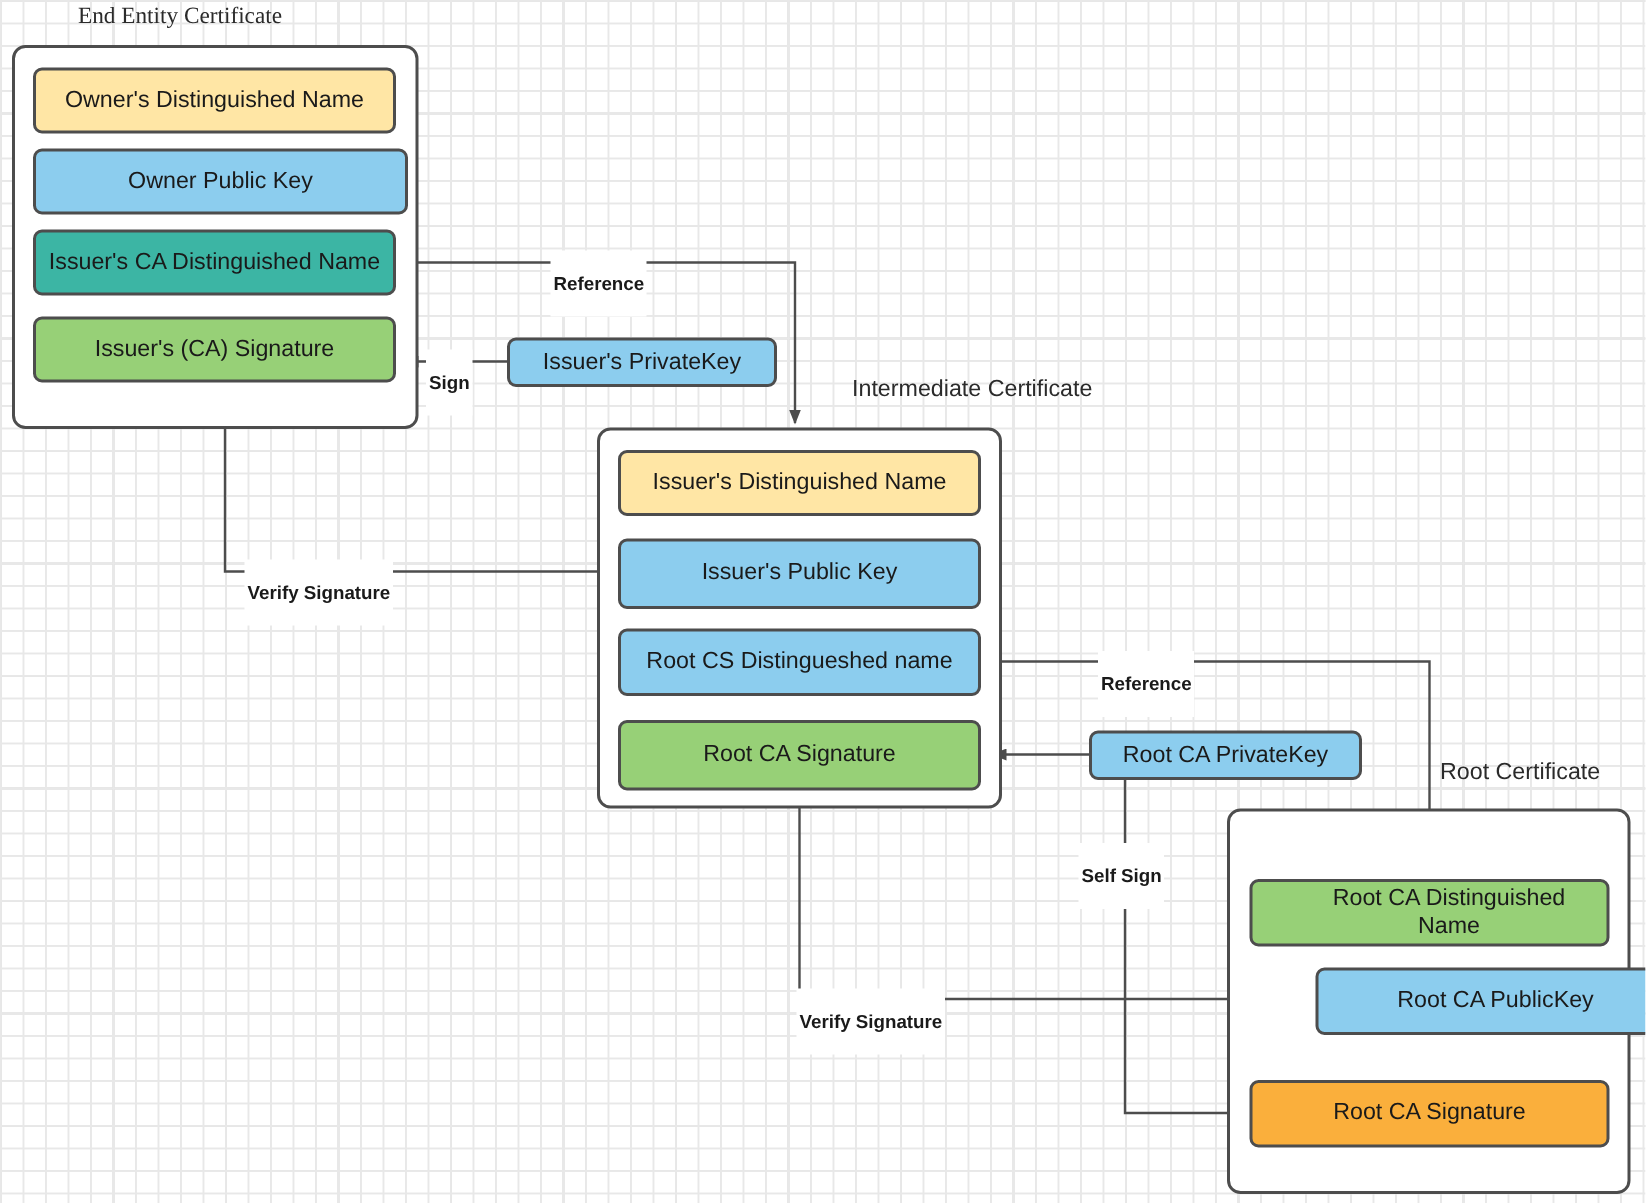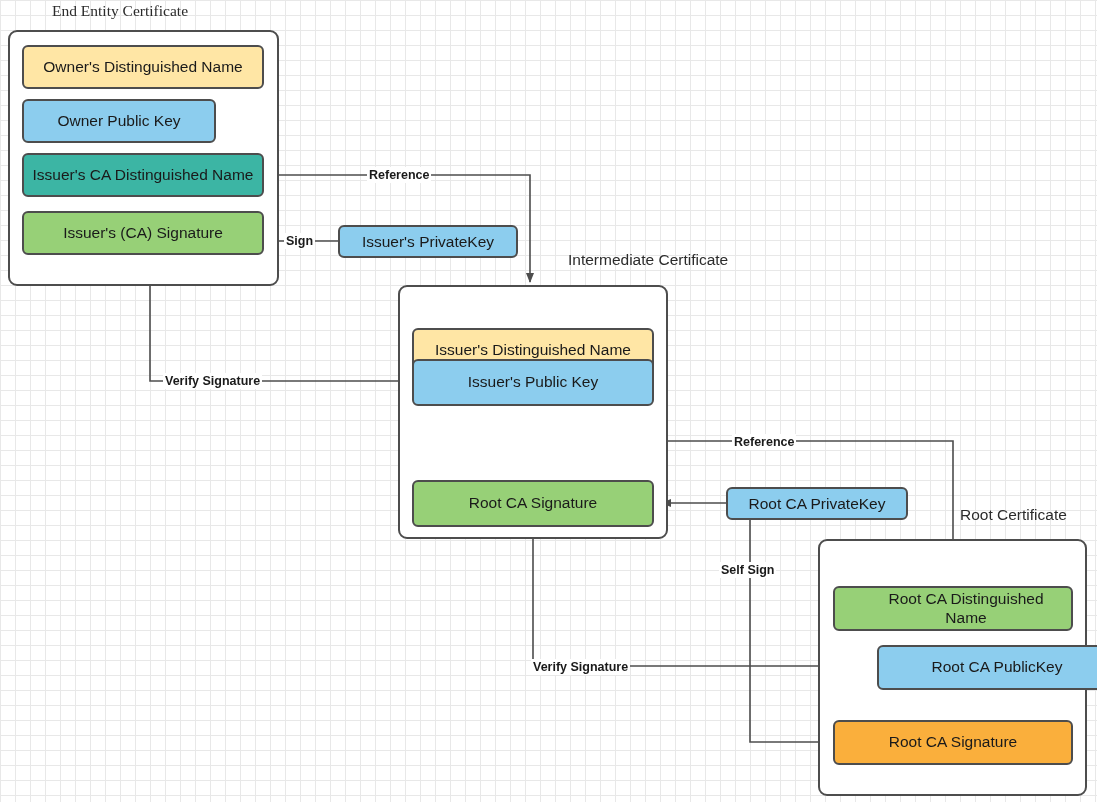--- a/index.html
+++ b/index.html
@@ -68,21 +68,21 @@
     font-size: 15.5px;
     color: #2b2b2b;
     white-space: nowrap;
   }
   .edge-label {
     position: absolute;
     font-size: 12.5px;
     font-weight: bold;
     color: #1a1a1a;
     background: #ffffff;
-    padding: 1px 2px;
+    padding: 15px 2px;
     white-space: nowrap;
     line-height: 14px;
   }
 </style>
 </head>
 <body>
 
 <div id="canvas">
 
   <svg class="svg-layer" viewBox="0 0 1097 802">
@@ -125,35 +125,36 @@
 
   <div class="group-title" style="left:568px; top:251px;">Intermediate Certificate</div>
 
   <div class="group-title" style="left:960px; top:506px;">Root Certificate</div>
 
   <div class="container-box" style="left:8px; top:30px; width:271px; height:256px;">
   </div>
 
   <div class="field-box" style="left:22px; top:45px; width:242px; height:44px; background:#FFE6A5;">Owner's Distinguished Name</div>
 
-  <div class="field-box" style="left:22px; top:99px; width:194px; height:44px; background:#8CCDEE;">Owner Public  Key</div>
+  <div class="field-box" style="left:22px; top:99px; width:250px; height:44px; background:#8CCDEE;">Owner Public  Key</div>
 
   <div class="field-box" style="left:22px; top:153px; width:242px; height:44px; background:#3CB5A4;">Issuer's CA Distinguished Name</div>
 
   <div class="field-box" style="left:22px; top:211px; width:242px; height:44px; background:#97D077;">Issuer's (CA) Signature</div>
 
   <div class="key-box" style="left:338px; top:225px; width:180px; height:33px;">Issuer's PrivateKey</div>
 
   <div class="container-box" style="left:398px; top:285px; width:270px; height:254px;">
   </div>
 
-  <div class="field-box" style="left:412px; top:300px; width:242px; height:44px; background:#FFE6A5;margin-top:28px;">Issuer's Distinguished Name</div>
+  <div class="field-box" style="left:412px; top:300px; width:242px; height:44px; background:#FFE6A5;">Issuer's Distinguished Name</div>
 
   <div class="field-box" style="left:412px; top:359px; width:242px; height:47px; background:#8CCDEE;">Issuer's Public  Key</div>
 
+  <div class="field-box" style="left:412px; top:419px; width:242px; height:45px; background:#8CCDEE;">Root CS Distingueshed name</div>
 
   <div class="field-box" style="left:412px; top:480px; width:242px; height:47px; background:#97D077;">Root CA Signature</div>
 
   <div class="key-box" style="left:726px; top:487px; width:182px; height:33px;">Root CA PrivateKey</div>
 
   <div class="container-box" style="left:818px; top:539px; width:269px; height:257px;">
   </div>
 
   <div class="field-box" style="left:833px; top:586px; width:240px; height:45px; background:#97D077;padding-left:32px;">Root CA Distinguished Name</div>
 

